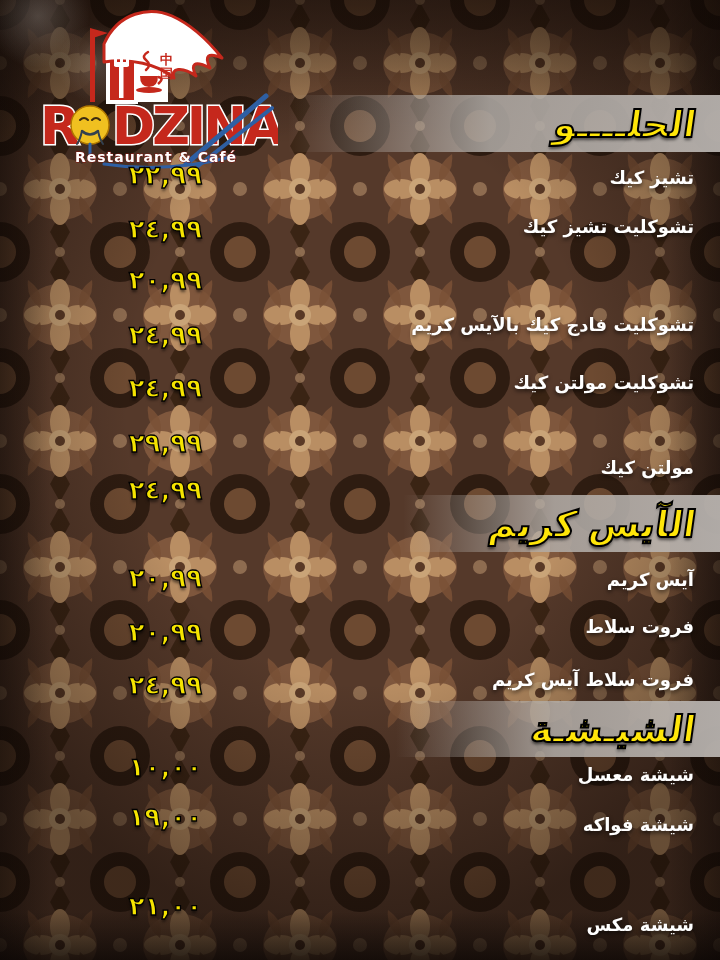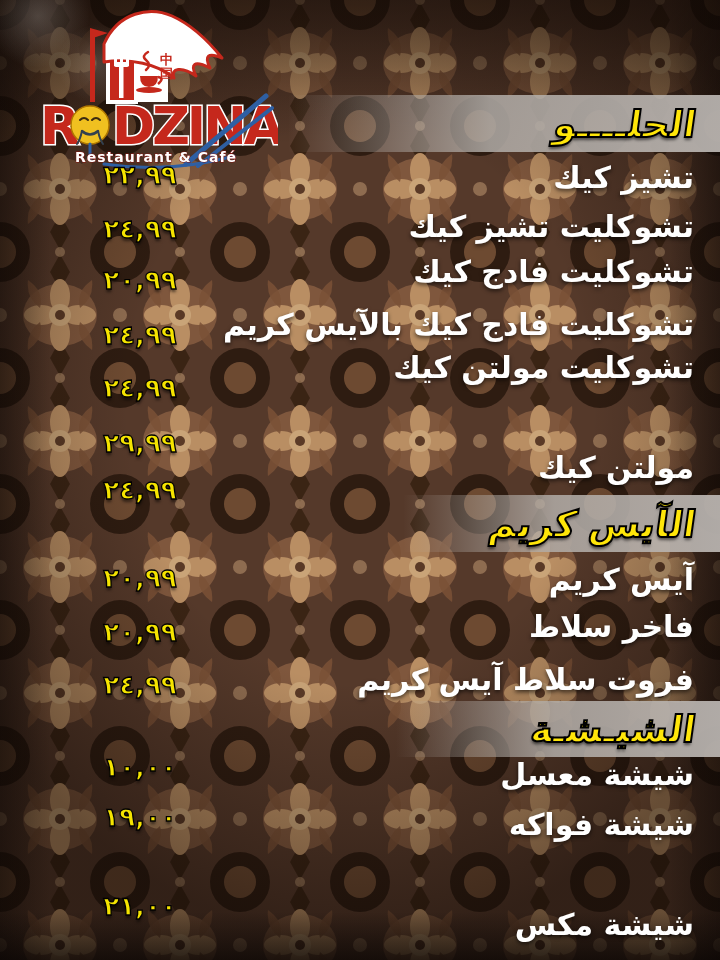--- a/index.html
+++ b/index.html
@@ -30,27 +30,27 @@
   .hdr{
     position:absolute;right:24px;top:50%;
     transform:translateY(-50%) skewX(-8deg);
     font-size:37px;font-weight:bold;color:#ffe609;letter-spacing:1px;
     -webkit-text-stroke:2px #000;
     text-shadow:0 3px 3px rgba(0,0,0,0.55);
     white-space:nowrap;
   }
   .name{
     position:absolute;right:26px;height:34px;line-height:34px;
-    font-size:30px;font-weight:bold;color:#ffffff;
+    font-size:18px;font-weight:bold;color:#ffffff;
     text-shadow:0 2px 4px rgba(0,0,0,0.65);
     white-space:nowrap;direction:rtl;
   }
   .price{
     position:absolute;left:78px;width:124px;height:34px;line-height:34px;
-    text-align:center;font-size:26px;font-weight:bold;color:#f5e400;
+    text-align:right;font-size:26px;font-weight:bold;color:#f5e400;
     -webkit-text-stroke:1.3px #000;
     text-shadow:0 3px 3px rgba(0,0,0,0.55);
     white-space:nowrap;direction:ltr;
   }
   .logo{position:absolute;left:38px;top:6px;width:240px;height:164px;}
 </style>
 </head>
 <body>
 
 <div class="page">
@@ -149,37 +149,36 @@
   </svg>
 
   <div class="banner b1">
     <span class="hdr" dir="rtl">الحلــــو</span>
   </div>
 
   <div class="name" style="top:161px">تشيز كيك</div>
   <div class="price" style="top:158px">٢٢,٩٩</div>
   <div class="name" style="top:210px">تشوكليت تشيز كيك</div>
   <div class="price" style="top:212px">٢٤,٩٩</div>
-  <div class="name" style="top:255px">تشوكليت فادج كيك</div>
   <div class="price" style="top:263px">٢٠,٩٩</div>
   <div class="name" style="top:308px">تشوكليت فادج كيك بالآيس كريم</div>
   <div class="price" style="top:318px">٢٤,٩٩</div>
-  <div class="name" style="top:351px">تشوكليت مولتن كيك</div>
+  <div class="name" style="top:366px">تشوكليت مولتن كيك</div>
   <div class="price" style="top:371px">٢٤,٩٩</div>
   <div class="price" style="top:426px">٢٩,٩٩</div>
   <div class="name" style="top:451px">مولتن كيك</div>
   <div class="price" style="top:473px">٢٤,٩٩</div>
 
   <div class="banner b2">
     <span class="hdr" dir="rtl">الآيس كريم</span>
   </div>
 
   <div class="name" style="top:563px">آيس كريم</div>
   <div class="price" style="top:561px">٢٠,٩٩</div>
-  <div class="name" style="top:610px">فاخر سلاط</div>
+  <div class="name" style="top:610px">فروت سلاط</div>
   <div class="price" style="top:615px">٢٠,٩٩</div>
   <div class="name" style="top:663px">فروت سلاط آيس كريم</div>
   <div class="price" style="top:668px">٢٤,٩٩</div>
 
   <div class="banner b3">
     <span class="hdr" dir="rtl">الشيـشـة</span>
   </div>
 
   <div class="name" style="top:758px">شيشة معسل</div>
   <div class="price" style="top:750px">١٠,٠٠</div>

